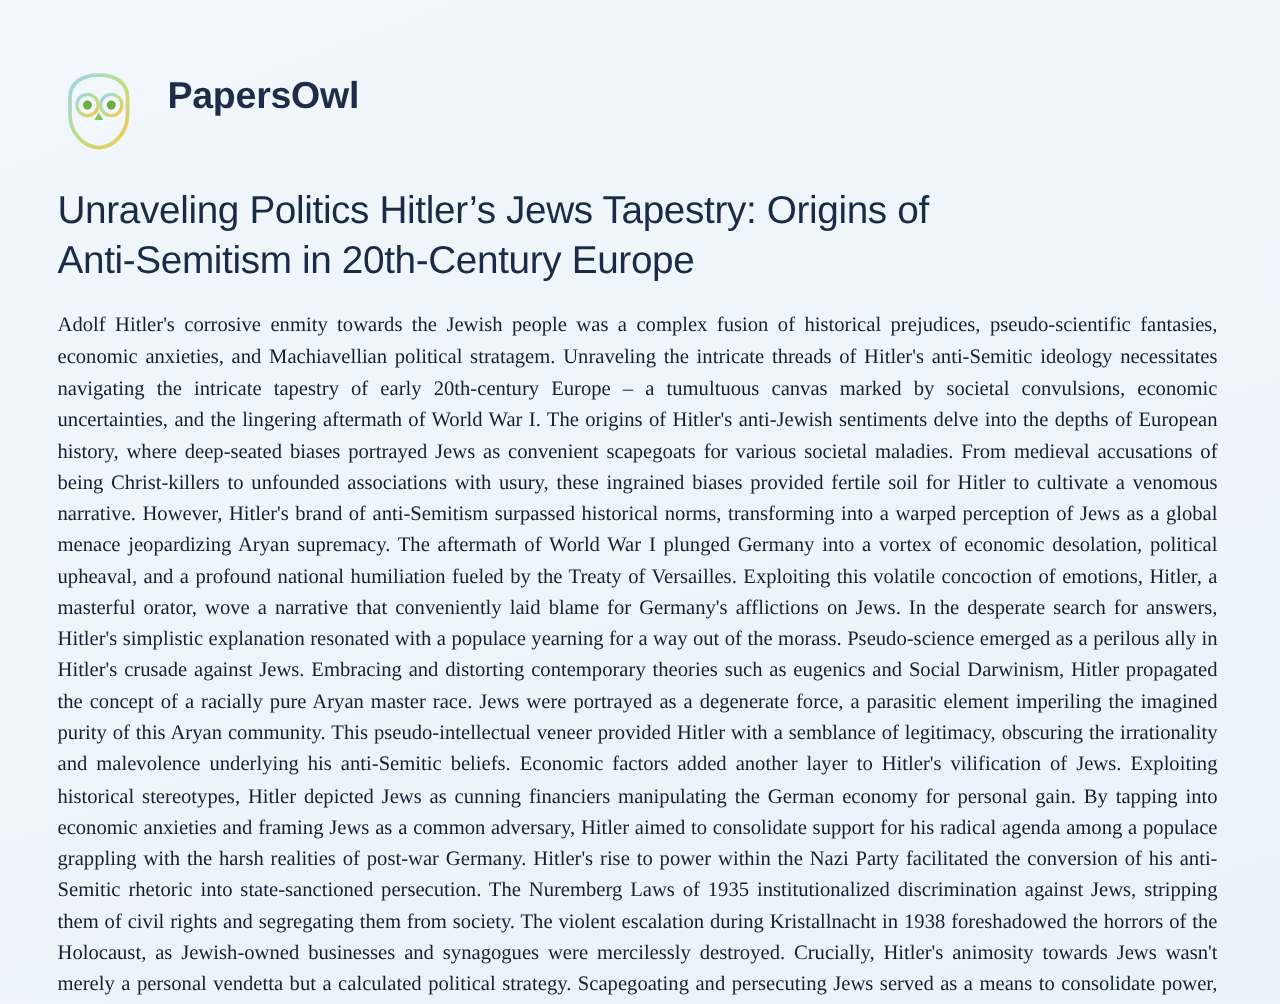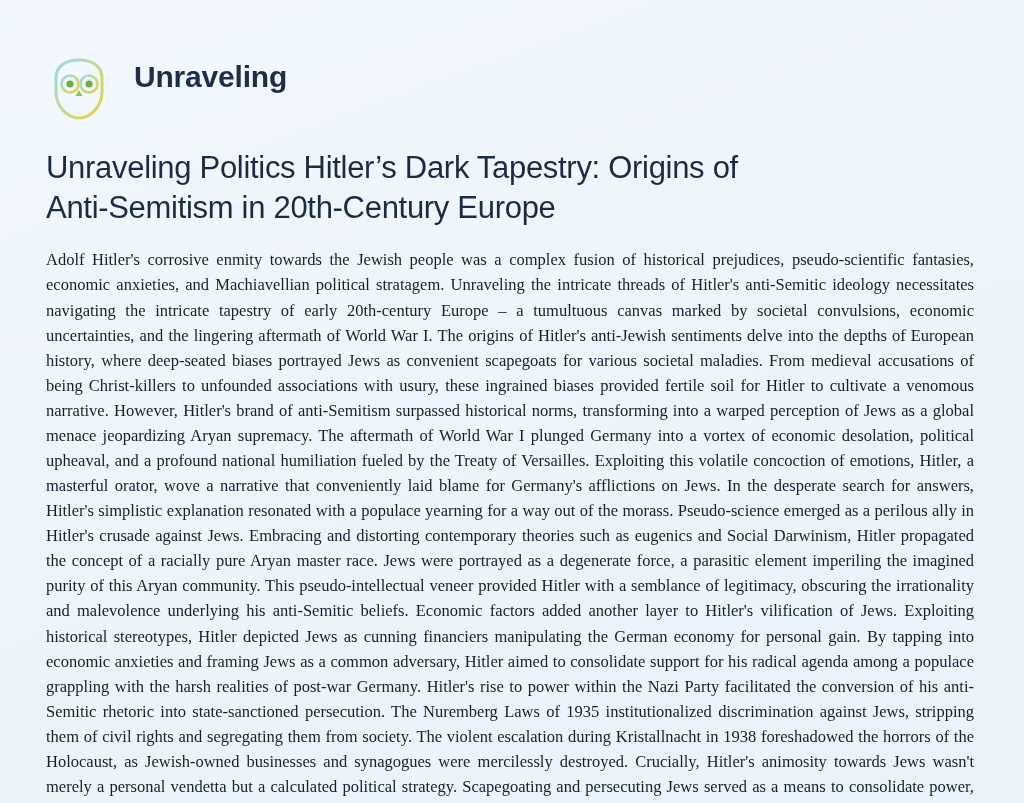--- a/index.html
+++ b/index.html
@@ -94,23 +94,23 @@
         <path d="M10 22 C10 10, 20 4, 33 4 C46 4, 56 10, 56 22 L56 36 C56 50, 45 62, 33 62 C21 62, 10 50, 10 36 Z" fill="none" stroke="url(#owlgrad)" stroke-width="3"></path>
         <circle cx="24" cy="28" r="8.5" fill="none" stroke="url(#owlgrad)" stroke-width="2.6"></circle>
         <circle cx="43" cy="28" r="8.5" fill="none" stroke="url(#owlgrad)" stroke-width="2.6"></circle>
         <circle cx="24" cy="28" r="3.6" fill="#6fae3e"></circle>
         <circle cx="43" cy="28" r="3.6" fill="#6fae3e"></circle>
         <path d="M33 34 L29.5 40 L36.5 40 Z" fill="#8dc45a"></path>
       </svg>
     </div>
 
     <div class="brand-block">
-      <div class="brand-name">Unraveling</div>
+      <div class="brand-name">PapersOwl</div>
     </div>
 
   </div>
 
   <div class="article">
-    <h1 class="title">Unraveling Politics Hitler’s Dark Tapestry: Origins of Anti-Semitism in 20th-Century Europe</h1>
+    <h1 class="title">Unraveling Politics Hitler’s Jews Tapestry: Origins of Anti-Semitism in 20th-Century Europe</h1>
     <p class="body-text">Adolf Hitler's corrosive enmity towards the Jewish people was a complex fusion of historical prejudices, pseudo-scientific fantasies, economic anxieties, and Machiavellian political stratagem. Unraveling the intricate threads of Hitler's anti-Semitic ideology necessitates navigating the intricate tapestry of early 20th-century Europe – a tumultuous canvas marked by societal convulsions, economic uncertainties, and the lingering aftermath of World War I. The origins of Hitler's anti-Jewish sentiments delve into the depths of European history, where deep-seated biases portrayed Jews as convenient scapegoats for various societal maladies. From medieval accusations of being Christ-killers to unfounded associations with usury, these ingrained biases provided fertile soil for Hitler to cultivate a venomous narrative. However, Hitler's brand of anti-Semitism surpassed historical norms, transforming into a warped perception of Jews as a global menace jeopardizing Aryan supremacy. The aftermath of World War I plunged Germany into a vortex of economic desolation, political upheaval, and a profound national humiliation fueled by the Treaty of Versailles. Exploiting this volatile concoction of emotions, Hitler, a masterful orator, wove a narrative that conveniently laid blame for Germany's afflictions on Jews. In the desperate search for answers, Hitler's simplistic explanation resonated with a populace yearning for a way out of the morass. Pseudo-science emerged as a perilous ally in Hitler's crusade against Jews. Embracing and distorting contemporary theories such as eugenics and Social Darwinism, Hitler propagated the concept of a racially pure Aryan master race. Jews were portrayed as a degenerate force, a parasitic element imperiling the imagined purity of this Aryan community. This pseudo-intellectual veneer provided Hitler with a semblance of legitimacy, obscuring the irrationality and malevolence underlying his anti-Semitic beliefs. Economic factors added another layer to Hitler's vilification of Jews. Exploiting historical stereotypes, Hitler depicted Jews as cunning financiers manipulating the German economy for personal gain. By tapping into economic anxieties and framing Jews as a common adversary, Hitler aimed to consolidate support for his radical agenda among a populace grappling with the harsh realities of post-war Germany. Hitler's rise to power within the Nazi Party facilitated the conversion of his anti-Semitic rhetoric into state-sanctioned persecution. The Nuremberg Laws of 1935 institutionalized discrimination against Jews, stripping them of civil rights and segregating them from society. The violent escalation during Kristallnacht in 1938 foreshadowed the horrors of the Holocaust, as Jewish-owned businesses and synagogues were mercilessly destroyed. Crucially, Hitler's animosity towards Jews wasn't merely a personal vendetta but a calculated political strategy. Scapegoating and persecuting Jews served as a means to consolidate power, divert attention from regime failures, and rally support for aggressive expansionist goals. Anti-Semitism, in this Machiavellian context, became a tool for social control, utilized to galvanize the German population behind a radical and authoritarian agenda. In conclusion, Hitler's disdain for Jews was a toxic amalgamation of historical biases, economic scapegoating, pseudo-scientific distortions, and cunning political machinations. This lethal concoction fueled the atrocities of the</p>
   </div>
 
 </div>
 
 </body></html>

